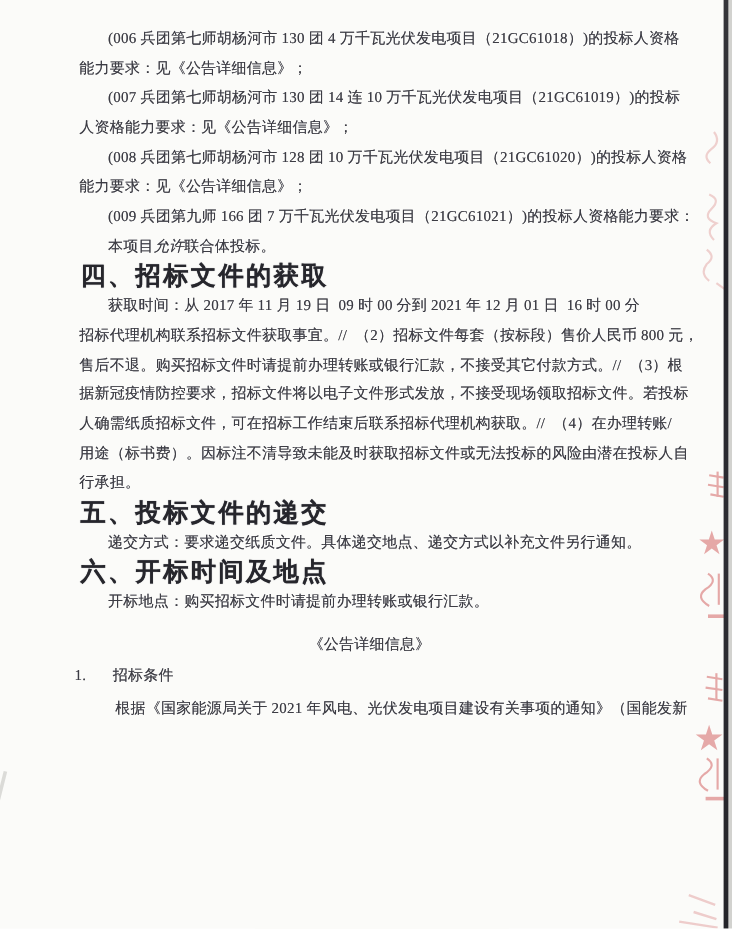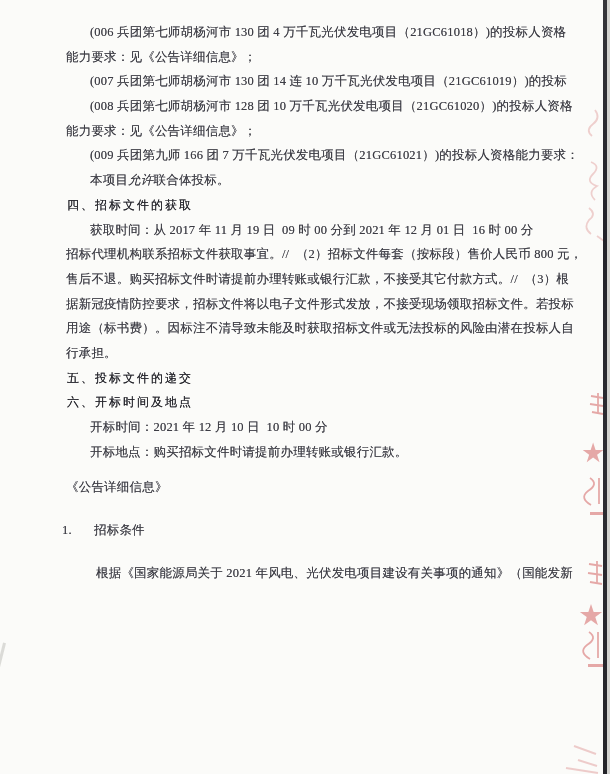--- a/index.html
+++ b/index.html
@@ -19,30 +19,30 @@
     height:24.7px;line-height:24.7px;
     font-size:12.5px;
     letter-spacing:0.2px;
     white-space:pre;
     color:#3c3c44;
     text-shadow:0 0 0.5px rgba(60,60,70,.65);
   }
   .first{padding-left:24px;}
   .first2{padding-left:30px;}
   .head{
-    font-weight:normal;
-    font-size:12px;
+    font-weight:bold;
+    font-size:21px;
     letter-spacing:2px;
     color:#26262c;
     margin-left:1px;
     text-shadow:0 0 0.6px rgba(30,30,40,.8);
   }
-  .center{text-align:left;padding-left:0;}
+  .center{text-align:center;padding-left:0;}
   .gap-before{margin-top:11px;}
-  .small-gap{margin-top:18px;}
+  .small-gap{margin-top:2px;}
   .item-no{display:inline-block;width:32px;margin-left:-4px;}
   .em-ital{font-style:italic;}
   
   .edge-dark{
     position:absolute;top:0;bottom:0;right:3px;width:4.5px;
     background:linear-gradient(180deg,#35353a 0%,#23232a 30%,#2d2d33 60%,#242429 100%);
   }
   .edge-light{
     position:absolute;top:0;bottom:0;right:0;width:3px;
     background:#d2d2cf;
@@ -55,38 +55,40 @@
 </style>
 </head>
 <body>
 
 <div class="page">
 
   <div class="content">
     <div class="ln first">(006 兵团第七师胡杨河市 130 团 4 万千瓦光伏发电项目（21GC61018）)的投标人资格</div>
     <div class="ln">能力要求：见《公告详细信息》；</div>
     <div class="ln first">(007 兵团第七师胡杨河市 130 团 14 连 10 万千瓦光伏发电项目（21GC61019）)的投标</div>
+    <div class="ln">人资格能力要求：见《公告详细信息》；</div>
     <div class="ln first">(008 兵团第七师胡杨河市 128 团 10 万千瓦光伏发电项目（21GC61020）)的投标人资格</div>
     <div class="ln">能力要求：见《公告详细信息》；</div>
     <div class="ln first">(009 兵团第九师 166 团 7 万千瓦光伏发电项目（21GC61021）)的投标人资格能力要求：</div>
 
     <div class="ln first"><span>本项目</span><span class="em-ital">允许</span><span>联合体投标。</span></div>
 
     <div class="ln head">四、招标文件的获取</div>
     <div class="ln first">获取时间：从 2017 年 11 月 19 日  09 时 00 分到 2021 年 12 月 01 日  16 时 00 分</div>
     <div class="ln">招标代理机构联系招标文件获取事宜。//  （2）招标文件每套（按标段）售价人民币 800 元，</div>
     <div class="ln">售后不退。购买招标文件时请提前办理转账或银行汇款，不接受其它付款方式。//  （3）根</div>
     <div class="ln">据新冠疫情防控要求，招标文件将以电子文件形式发放，不接受现场领取招标文件。若投标</div>
+    <div class="ln">人确需纸质招标文件，可在招标工作结束后联系招标代理机构获取。//  （4）在办理转账/</div>
     <div class="ln">用途（标书费）。因标注不清导致未能及时获取招标文件或无法投标的风险由潜在投标人自</div>
     <div class="ln">行承担。</div>
 
     <div class="ln head">五、投标文件的递交</div>
+    <div class="ln first">递交方式：要求递交纸质文件。具体递交地点、递交方式以补充文件另行通知。</div>
 
     <div class="ln head">六、开标时间及地点</div>
-    <div class="ln first">开标时间：2021 年 12 月 10 日  10 时 00 分</div>
     <div class="ln first">开标地点：购买招标文件时请提前办理转账或银行汇款。</div>
 
 
     <div class="ln center gap-before">《公告详细信息》</div>
 
     <div class="ln small-gap"><span class="item-no">1.</span><span>招标条件</span></div>
     <div class="ln first2 small-gap">根据《国家能源局关于 2021 年风电、光伏发电项目建设有关事项的通知》（国能发新</div>
   </div>
 
   <svg class="stamps" viewBox="0 0 46 774" aria-hidden="true">

